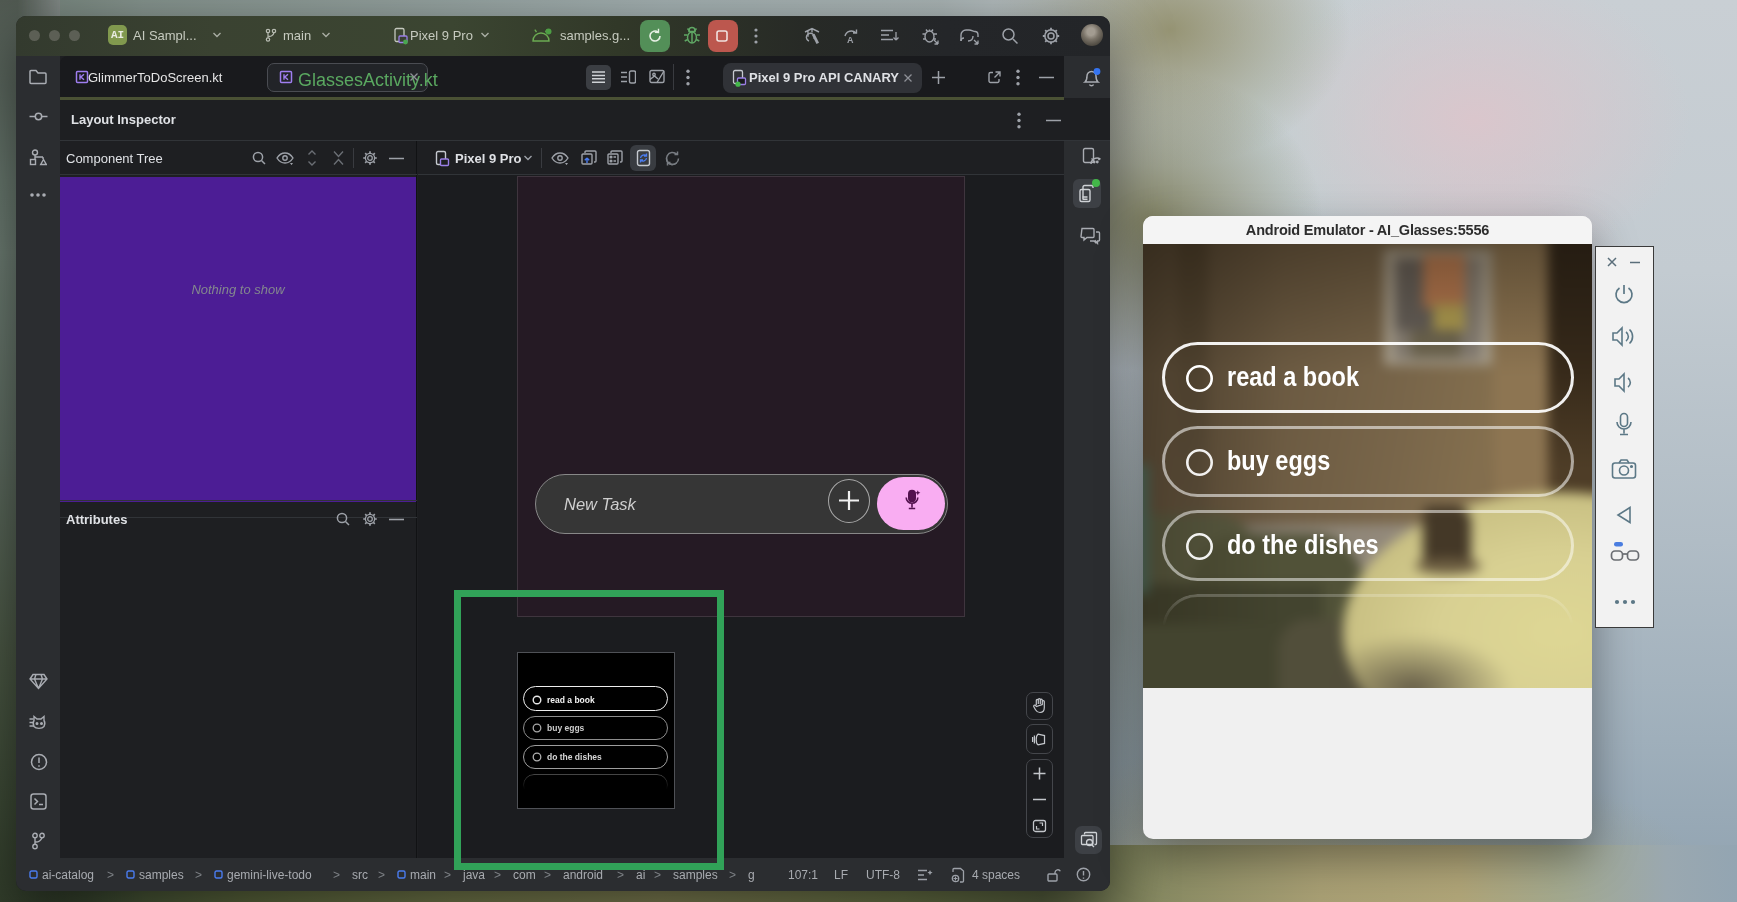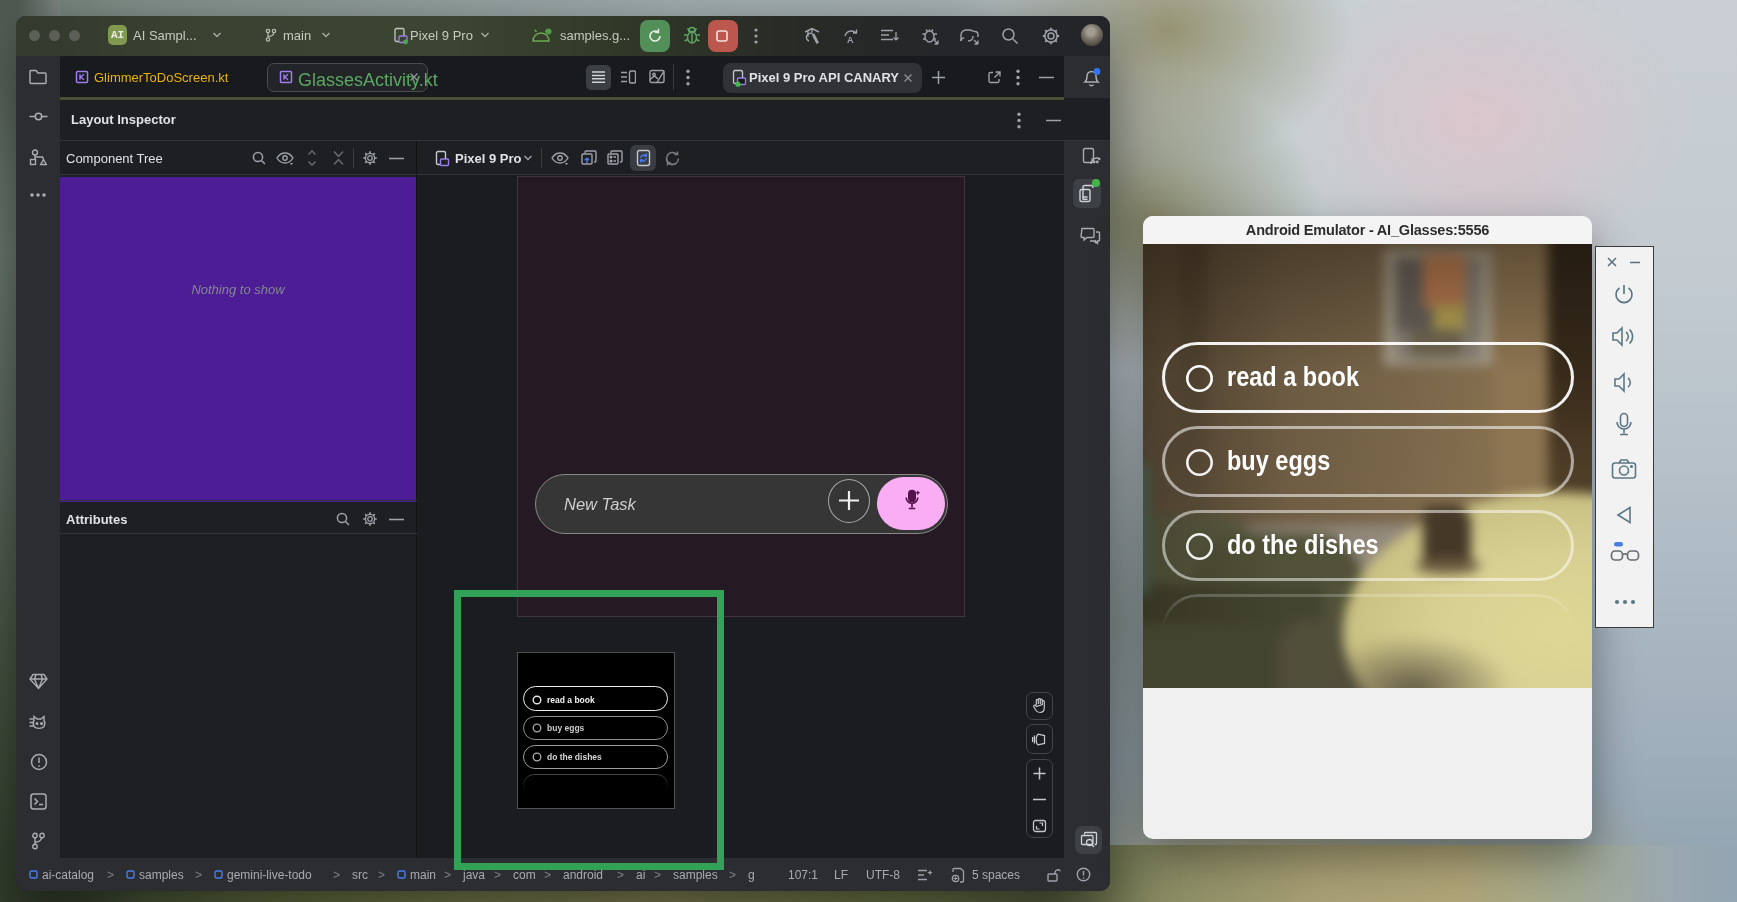--- a/index.html
+++ b/index.html
@@ -187,21 +187,21 @@
         <circle cx="5" cy="14.5" r="2.2"></circle>
         <path d="M5 5.7 v6.6 M5 10 a7 7 0 0 0 7 -4.3"></path>
       </svg>
   </div>
   <div id="tabrow">
 
     <svg class="abs" style="left:15px;top:14px;" width="14" height="14" fill="none" stroke="#9f7ef0" stroke-width="1.5">
         <rect x="1.5" y="1.5" width="11" height="11" rx="1"></rect>
         <path d="M5 4.2 v5.6 M9 4.2 L5.8 7 L9 9.8" stroke-width="1.4"></path>
       </svg>
-    <div class="abs" style="left:34px;top:14px;font-size:13px;color:#eab308;">GlimmerToDoScreen.kt</div>
+    <div class="abs" style="left:28px;top:14px;font-size:13px;color:#e5e5e5;">GlimmerToDoScreen.kt</div>
 
     <div class="abs" style="left:207px;top:7px;width:161px;height:29px;border:1px solid #4a4c52;border-radius:7px;background:#222428;"></div>
     <svg class="abs" style="left:219px;top:14px;" width="14" height="14" fill="none" stroke="#9f7ef0" stroke-width="1.5">
         <rect x="1.5" y="1.5" width="11" height="11" rx="1"></rect>
         <path d="M5 4.2 v5.6 M9 4.2 L5.8 7 L9 9.8" stroke-width="1.4"></path>
       </svg>
     <div class="abs" style="left:238px;top:14px;font-size:18px;color:#5aa860;">GlassesActivity.kt</div>
     <svg class="abs" style="left:349px;top:16px;" width="10" height="10" stroke="#8e9197" stroke-width="1.3">
         <path d="M1.5 1.5 L8.5 8.5 M8.5 1.5 L1.5 8.5"></path>
       </svg>
@@ -290,21 +290,21 @@
           <path d="M8 1.2 v2.2 M8 12.6 v2.2 M1.2 8 h2.2 M12.6 8 h2.2 M3.2 3.2 l1.55 1.55 M11.25 11.25 l1.55 1.55 M12.8 3.2 l-1.55 1.55 M4.75 11.25 l-1.55 1.55" stroke-width="1.7"></path>
         </svg>
       <svg class="abs" style="left:329px;top:16px;" width="15" height="3" stroke="#9da1a8" stroke-width="1.6">
           <path d="M0 1.5 h15"></path>
         </svg>
     </div>
     <div class="abs" style="left:0;top:79px;width:356px;height:325px;background:#4c1d95;font-style:italic;">
       <div class="abs" style="left:0;top:105px;width:356px;text-align:center;font-size:13px;color:#84888e;">Nothing to show</div>
     </div>
 
-    <div class="abs" style="left:0;top:402px;width:357px;height:34px;border-top:1px solid #313438;border-bottom:1px solid #313438;">
+    <div class="abs" style="left:0;top:402px;width:357px;height:18px;border-top:1px solid #313438;border-bottom:1px solid #313438;">
       <div class="abs" style="left:6px;top:11px;font-size:13px;font-weight:600;color:#dfe1e5;">Attributes</div>
       <svg class="abs" style="left:276px;top:11px;" width="14" height="14" fill="none" stroke="#9da1a8" stroke-width="1.5">
           <circle cx="6" cy="6" r="4.6"></circle>
           <path d="M9.5 9.5 L13 13"></path>
         </svg>
       <svg class="abs" style="left:302px;top:10px;" width="16" height="16" fill="none" stroke="#9da1a8" stroke-width="1.3">
           <circle cx="8" cy="8" r="2.3"></circle>
           <circle cx="8" cy="8" r="4.6"></circle>
           <path d="M8 1.2 v2.2 M8 12.6 v2.2 M1.2 8 h2.2 M12.6 8 h2.2 M3.2 3.2 l1.55 1.55 M11.25 11.25 l1.55 1.55 M12.8 3.2 l-1.55 1.55 M4.75 11.25 l-1.55 1.55" stroke-width="1.7"></path>
         </svg>
@@ -489,21 +489,21 @@
     <div class="abs" style="left:850px;top:10px;">UTF-8</div>
     <svg class="abs" style="left:901px;top:10px;" width="16" height="14" stroke="#9da1a8" stroke-width="1.5" fill="none">
         <path d="M1 2.5 h9 M1 7 h6 M1 11.5 h9"></path>
         <path d="M13 2 l0.8 1.8 1.8 0.8 -1.8 0.8 -0.8 1.8 -0.8 -1.8 -1.8 -0.8 1.8 -0.8 z" fill="#9da1a8" stroke="none"></path>
       </svg>
     <svg class="abs" style="left:934px;top:9px;" width="17" height="17" fill="none" stroke="#9da1a8" stroke-width="1.3">
         <path d="M3 5 V2.5 a1 1 0 0 1 1 -1 h6.5 L13.5 4 V14 a1 1 0 0 1 -1 1 H10"></path>
         <circle cx="5.5" cy="11.5" r="3.2"></circle>
         <path d="M5.5 9.5 v4 M3.5 11.5 h4" stroke-width="1.1"></path>
       </svg>
-    <div class="abs" style="left:956px;top:10px;">5 spaces</div>
+    <div class="abs" style="left:956px;top:10px;">4 spaces</div>
     <svg class="abs" style="left:1030px;top:10px;" width="15" height="14" fill="none" stroke="#9da1a8" stroke-width="1.4">
         <rect x="2" y="6" width="9" height="7" rx="1"></rect>
         <path d="M9 6 V4.5 a2.8 2.8 0 0 1 5.3 -1.2"></path>
       </svg>
     <svg class="abs" style="left:1060px;top:9px;" width="15" height="15" fill="none" stroke="#9da1a8" stroke-width="1.4">
         <circle cx="7.5" cy="7.5" r="6.2"></circle>
         <path d="M7.5 4 v4.5 M7.5 10.4 v1.4"></path>
       </svg>
   </div>
   <div id="greenrect" style="position:absolute; left:438px; top:574px; width:270px; height:280px; border:7px solid #31a258; z-index:40;"></div>

